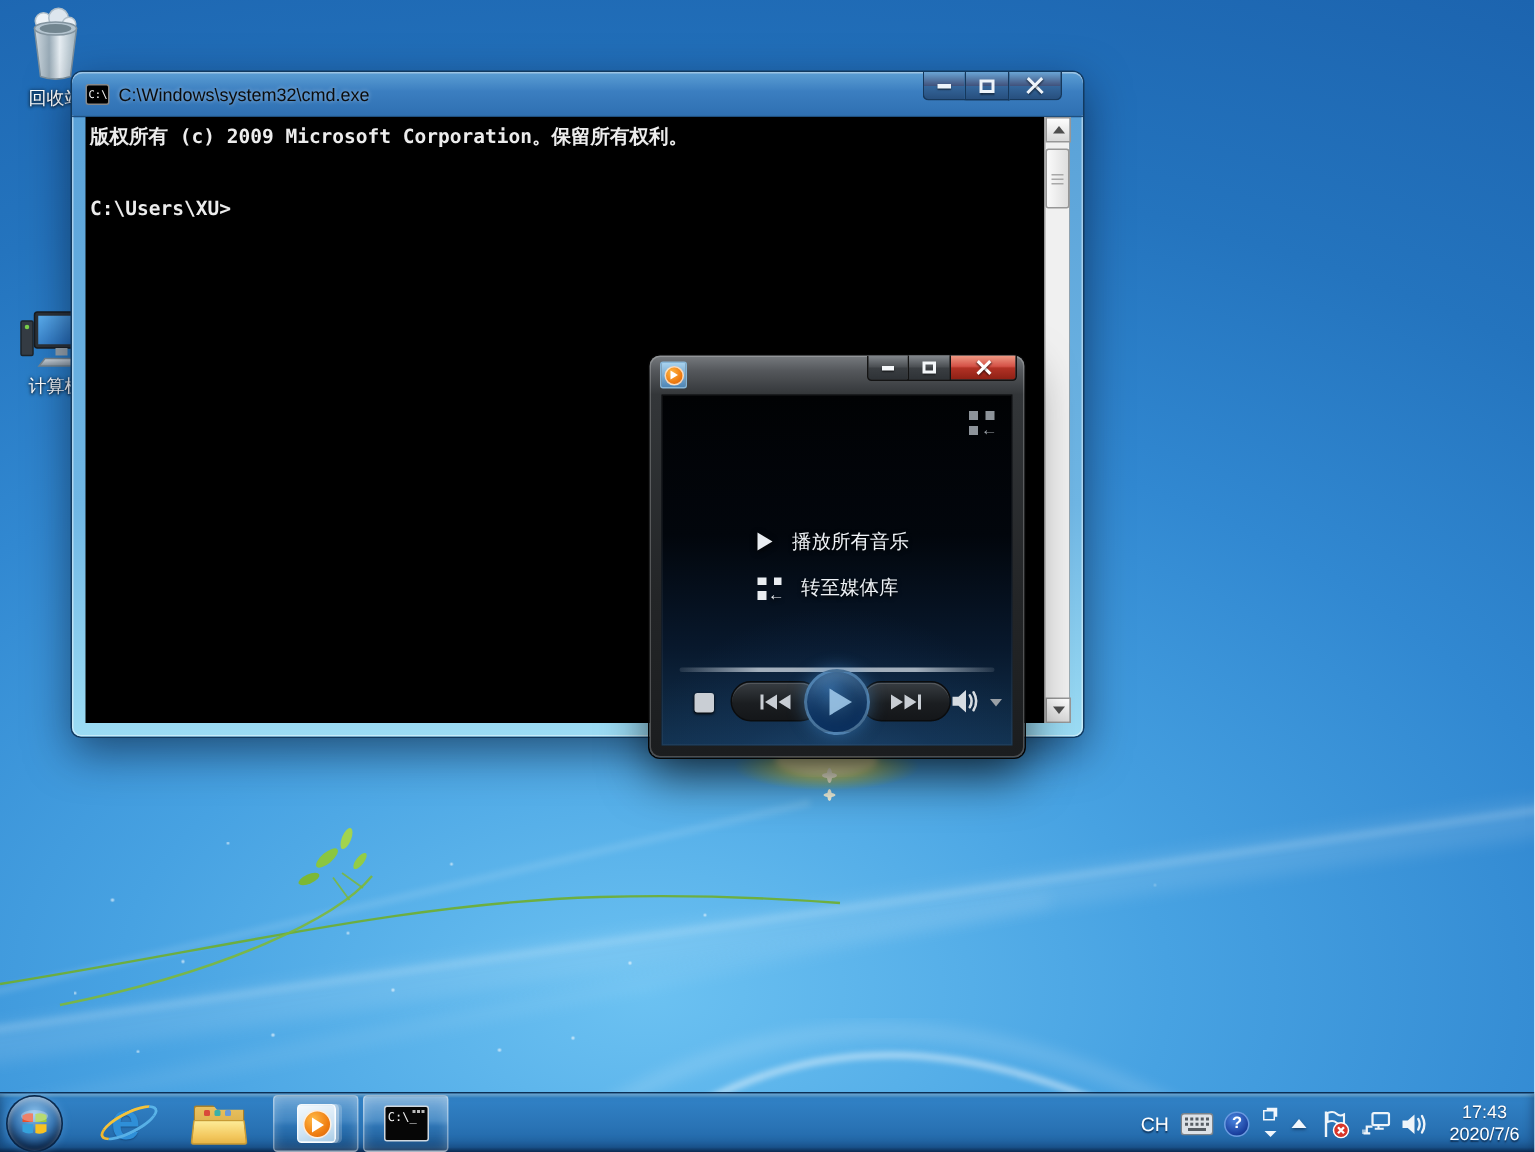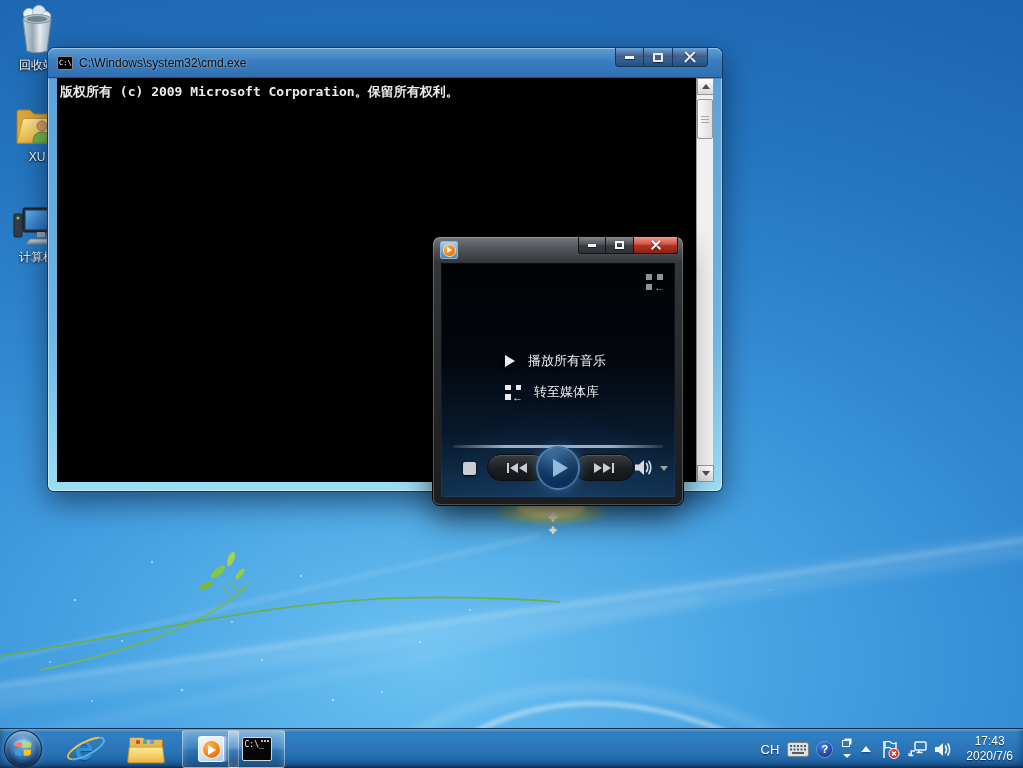--- a/index.html
+++ b/index.html
@@ -135,21 +135,21 @@
   .start-orb { position:absolute; left:4px; top:1px; width:38px; height:38px; border-radius:50%; cursor:pointer;
     background:radial-gradient(circle at 50% 32%, #8cc2ec, #3a78b4 45%, #123a68 78%, #0b2850);
     border:1px solid rgba(8,34,66,.9); box-shadow:inset 0 2px 4px rgba(255,255,255,.55), inset 0 -3px 6px rgba(0,10,30,.6), 0 0 6px rgba(120,190,250,.35);
     display:flex; align-items:center; justify-content:center; }
   .tb-plain { position:absolute; top:2px; width:52px; height:36px; display:flex; align-items:center; justify-content:center; cursor:pointer; border-radius:3px; }
   .tb-ie { left:60px; } .tb-folder { left:120px; }
   .tb-btn { position:absolute; top:1px; width:57px; height:38px; border-radius:3px; cursor:pointer;
     border:1px solid rgba(255,255,255,.45);
     background:linear-gradient(180deg, rgba(255,255,255,.28) 0%, rgba(200,228,250,.14) 45%, rgba(60,110,160,.12) 55%, rgba(0,20,45,.18) 100%);
     box-shadow:inset 0 0 8px rgba(255,255,255,.25); display:flex; align-items:center; justify-content:center; }
-  .tb-wmp { left:182px; } .tb-cmd { left:228px; background:linear-gradient(180deg, rgba(255,255,255,.38) 0%, rgba(210,235,252,.2) 45%, rgba(70,120,170,.16) 55%, rgba(0,20,45,.2) 100%); }
+  .tb-wmp { left:182px; } .tb-cmd { left:242px; background:linear-gradient(180deg, rgba(255,255,255,.38) 0%, rgba(210,235,252,.2) 45%, rgba(70,120,170,.16) 55%, rgba(0,20,45,.2) 100%); }
 
   .ie-icon { position:relative; width:36px; height:34px; }
   .ie-e { position:absolute; left:6px; top:-4px; font-size:35px; font-weight:bold; color:#2f8fd8; font-family:"Liberation Sans",sans-serif; text-shadow:0 1px 1px rgba(0,30,70,.4); }
   .ie-ring { position:absolute; left:-3px; top:9px; width:42px; height:15px; border-radius:50%;
     border:2.5px solid; border-color:#f5c33a #5ab4e8 #58b0e6 #f0b830; transform:rotate(-27deg); }
   .folder-icon { position:relative; width:36px; height:29px; }
   .folder-back { position:absolute; left:1px; top:2px; width:34px; height:24px; border-radius:2px;
     background:linear-gradient(180deg,#e8c160,#d3a23a); border:1px solid #a8802a;
     clip-path:polygon(0 0, 38% 0, 46% 14%, 100% 14%, 100% 100%, 0 100%); }
   .folder-dots { position:absolute; left:8px; top:5px; display:flex; gap:3px; }
@@ -263,36 +263,20 @@
       <circle cx="17" cy="10" r="5.5" fill="#eef3f7" stroke="#b3c1cb"></circle>
       <circle cx="27" cy="8" r="6.5" fill="#dde6ee" stroke="#aebdc8"></circle>
       <circle cx="34" cy="12" r="4.5" fill="#e9eff5" stroke="#b3c1cb"></circle>
       <path d="M11 15 L15 47 Q25 50.5 35 47 L39 15 Z" fill="url(#binG)" stroke="#7e909c"></path>
       <ellipse cx="25" cy="15" rx="14" ry="4.4" fill="#b4c4cf" stroke="#83949f"></ellipse>
       <ellipse cx="25" cy="15" rx="10.5" ry="3" fill="#72858f"></ellipse>
     </svg>
     <span class="icon-label">回收站</span>
   </div>
 
-  <div class="icon-cell" style="left:4px; top:103px;">
-    <svg class="ico" width="50" height="46" viewBox="0 0 50 46">
-      <defs>
-          <linearGradient id="fldG" x1="0" y1="0" x2="0" y2="1">
-        <stop offset="0" stop-color="#fdeb97"></stop>
-            <stop offset="0.7" stop-color="#f2c75c"></stop>
-            <stop offset="1" stop-color="#e7b447"></stop>
-          </linearGradient>
-        </defs>
-      <path d="M5 14 L5 9 Q5 7 7 7 L18 7 L22 11 L43 11 Q45 11 45 13 L45 38 Q45 40 43 40 L7 40 Q5 40 5 38 Z" fill="#dca83e" stroke="#a8802a"></path>
-      <path d="M5 40 L10.5 17 Q11 15.5 12.8 15.5 L46 15.5 L44 40 Z" fill="url(#fldG)" stroke="#c79a34"></path>
-      <circle cx="30" cy="23" r="5" fill="#dba36c" stroke="#b17f4a"></circle>
-      <path d="M21 40 Q21 29 30 29 Q39 29 39 40 Z" fill="#79b648" stroke="#5c9232"></path>
-    </svg>
-    <span class="icon-label">XU</span>
-  </div>
 
   <div class="icon-cell" style="left:4px; top:200px;">
     <svg class="ico" width="50" height="48" viewBox="0 0 50 48">
       <defs>
           <linearGradient id="scrG" x1="0" y1="0" x2="1" y2="1">
         <stop offset="0" stop-color="#5db0f0"></stop>
             <stop offset="1" stop-color="#1a5fae"></stop>
           </linearGradient>
         <linearGradient id="baseG" x1="0" y1="0" x2="0" y2="1">
         <stop offset="0" stop-color="#d4dde3"></stop>
@@ -324,20 +308,21 @@
         </div>
       <div class="cap-btn cap-close">
           <span class="g-x"></span>
         </div>
     </div>
     <div class="cmd-console">
       <div class="console-text">
         <div class="console-line">版权所有 (c) 2009 Microsoft Corporation。保留所有权利。</div>
         <div class="console-line"></div>
         <div class="console-line"></div>
+        <div class="console-line">C:\Users\XU&gt;</div>
       </div>
       <div class="cmd-scrollbar">
         <div class="sb-btn sb-up">
             <span class="arr-up"></span>
           </div>
         <div class="sb-thumb">
             <i></i>
             <i></i>
             <i></i>
           </div>

